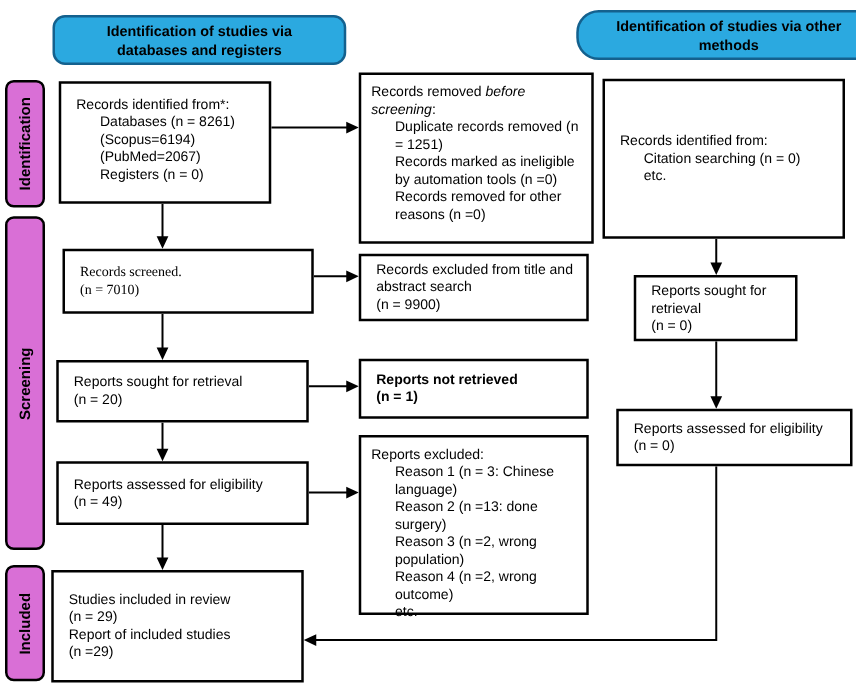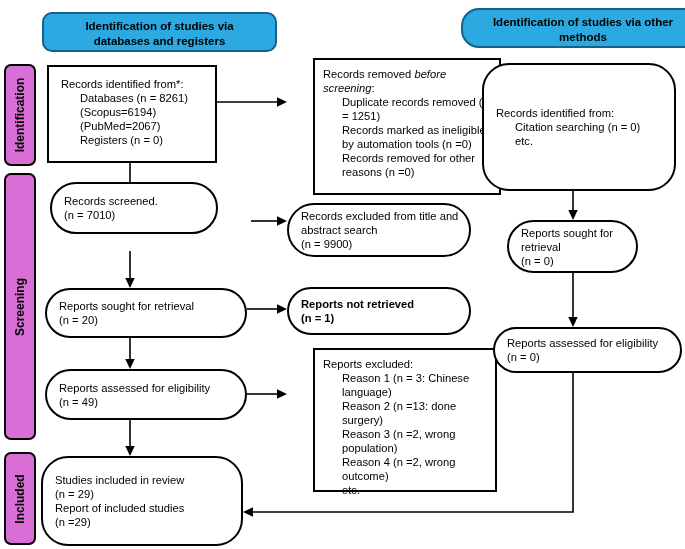--- a/index.html
+++ b/index.html
@@ -57,28 +57,27 @@
     box-sizing: border-box;
     background: #ffffff;
     border: 2px solid var(--box-border, #000000);
     font-size: 11.2px;
     line-height: 14px;
     z-index: 1;
   }
   .box .line { padding-left: 0; }
   .box .indent { padding-left: 19px; }
   .pad { padding: 10px 4px 6px 12px; }
-  .padF { padding: 7px 8px 6px 8px; margin-left: 26px; }
+  .padF { padding: 7px 8px 6px 8px; }
   .vcenter {
     display: flex;
     flex-direction: column;
     justify-content: center;
     padding-left: 12px;
     padding-right: 4px;
-    border-radius: 27px;
   }
   .ital { font-style: italic; }
 </style>
 </head>
 <body>
 
 <div class="canvas">
 
   <svg class="arrows" width="685" height="549" viewBox="0 0 685 549">
     <g stroke="#000" stroke-width="1.6" fill="#000">
@@ -147,21 +146,21 @@
   </div>
 
   <div class="box pad" style="left:47px; top:65px; width:170px; height:98px;">
     <div class="line">Records identified from*:</div>
     <div class="line indent">Databases (n = 8261)</div>
     <div class="line indent">(Scopus=6194)</div>
     <div class="line indent">(PubMed=2067)</div>
     <div class="line indent">Registers (n = 0)</div>
   </div>
 
-  <div class="box vcenter" style="left:50px; top:182px; width:168px; height:52px;">
+  <div class="box vcenter" style="left:50px; top:199px; width:201px; height:52px;font-family:Liberation Serif, serif;">
     <div class="line">Records screened.</div>
     <div class="line">(n = 7010)</div>
   </div>
 
   <div class="box vcenter" style="left:45px; top:288px; width:202px; height:50px;">
     <div class="line">Reports sought for retrieval</div>
     <div class="line">(n = 20)</div>
   </div>
 
   <div class="box vcenter" style="left:45px; top:369px; width:202px; height:51px;">

